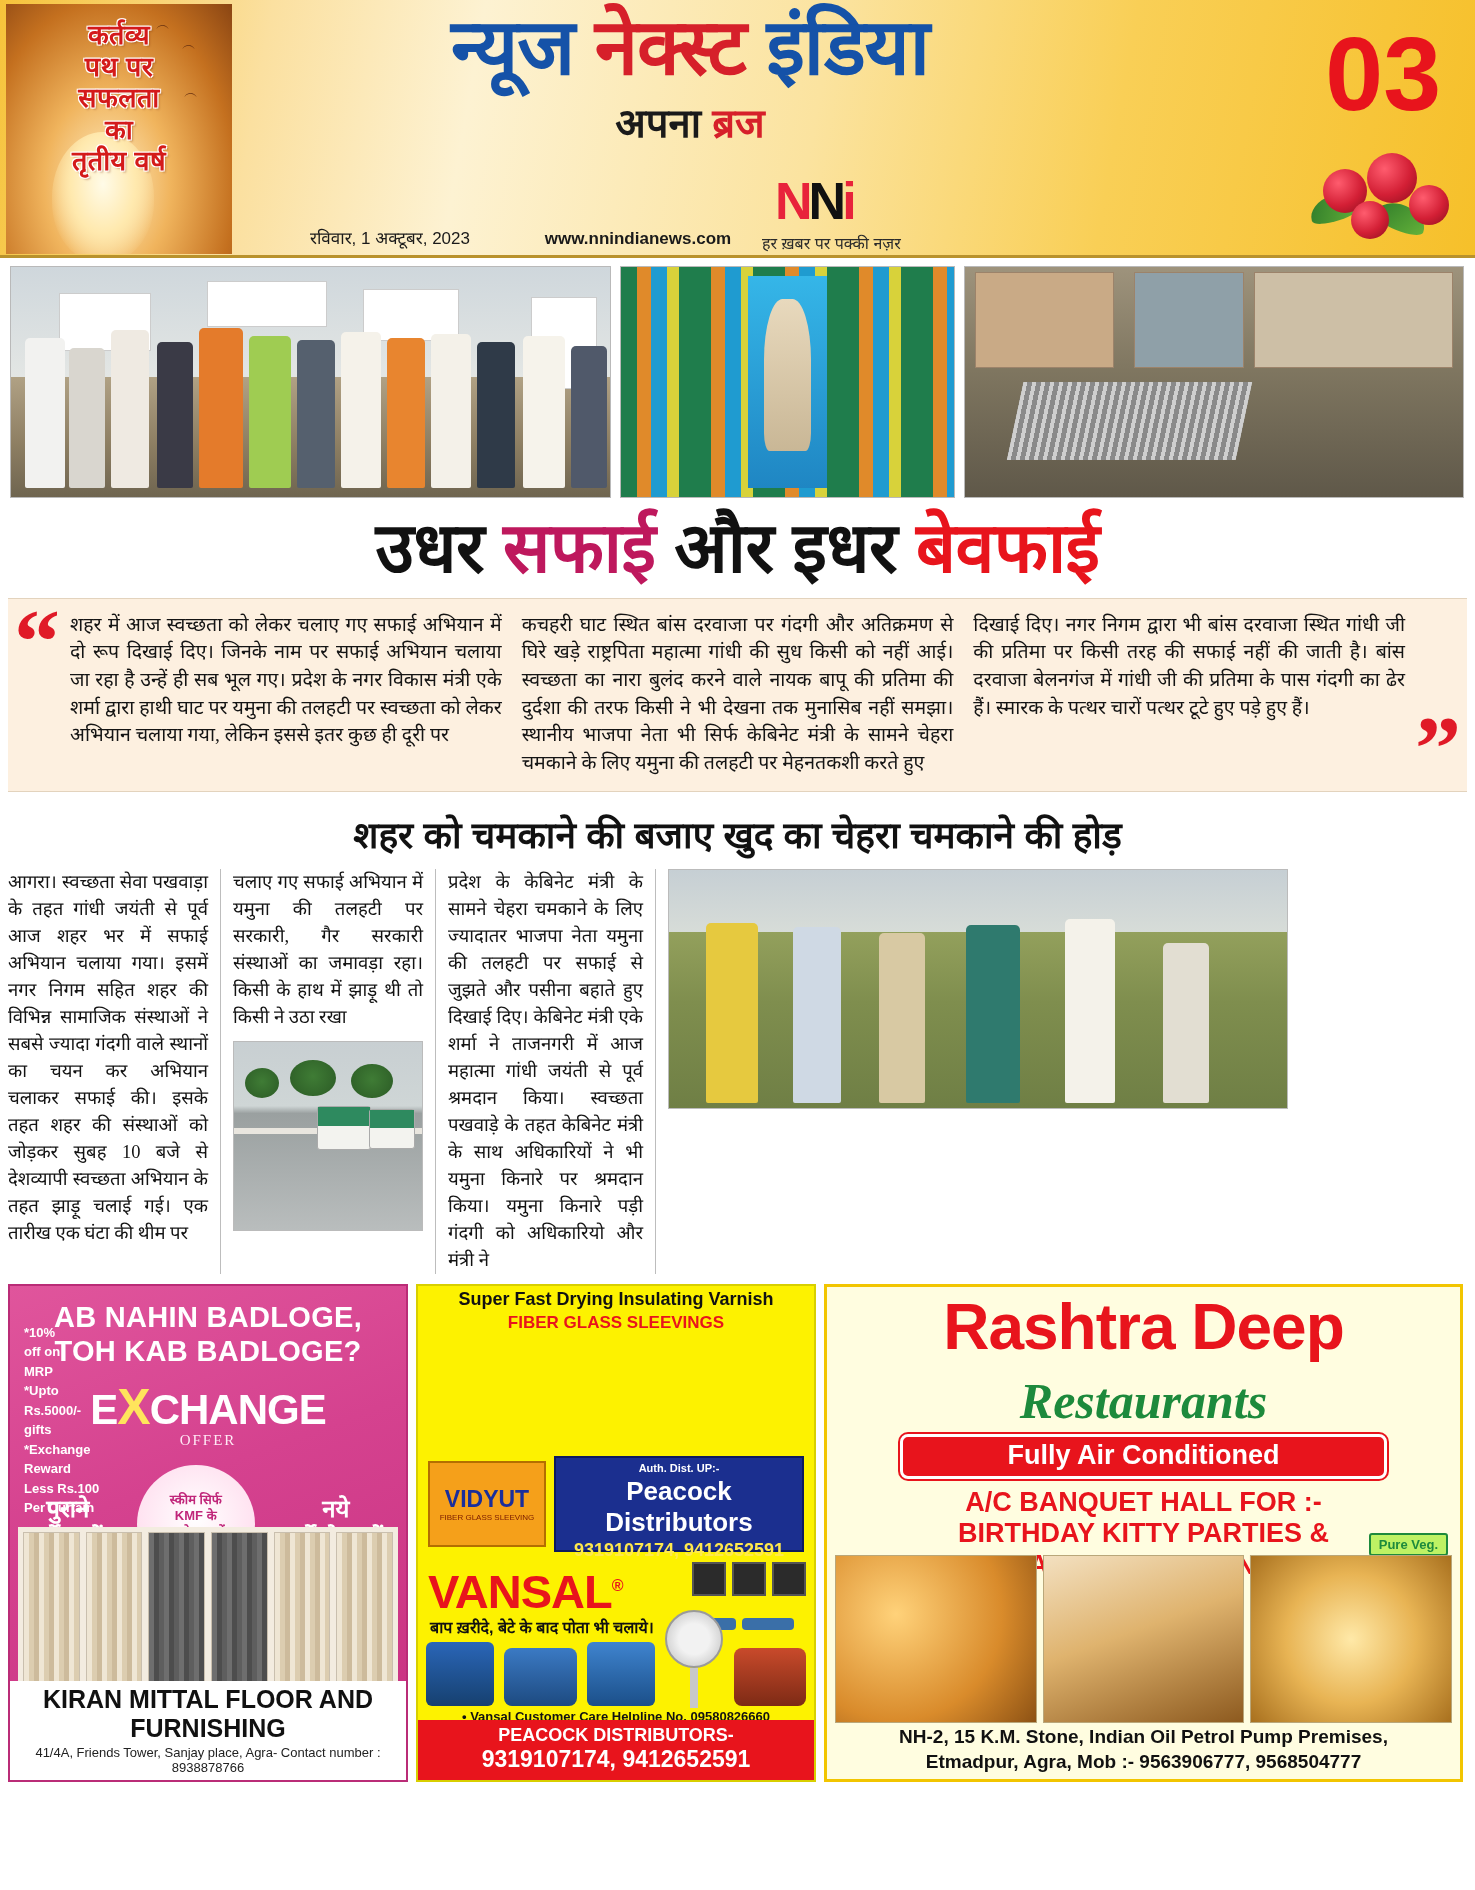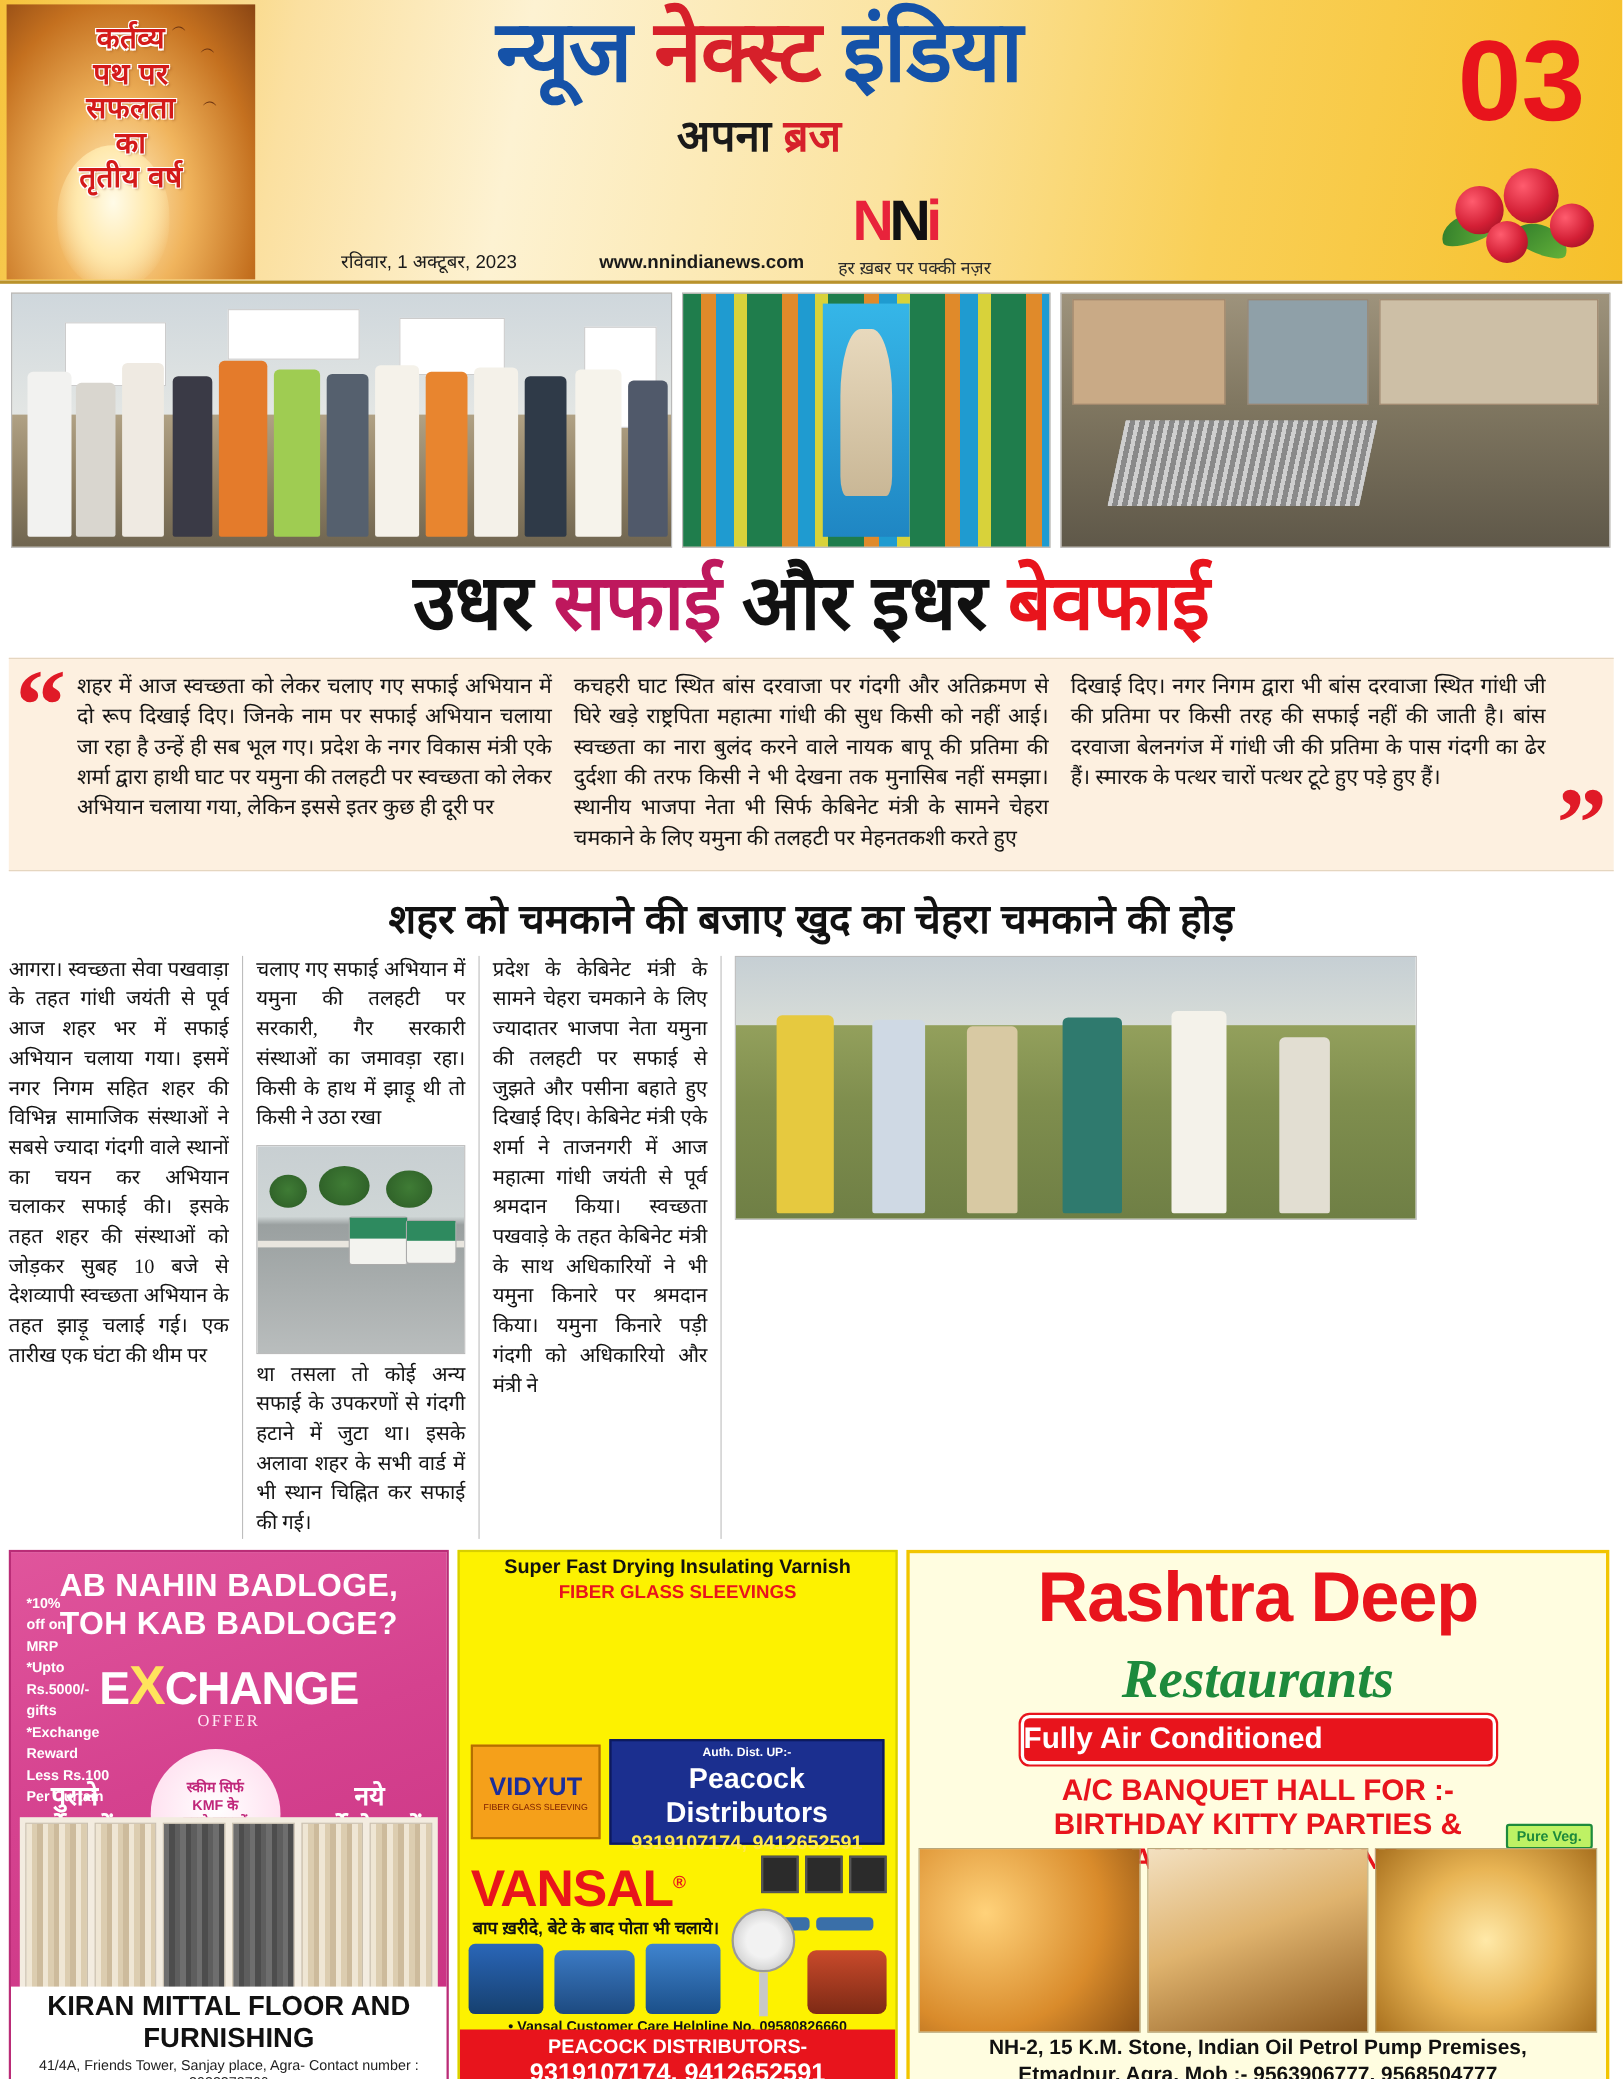--- a/index.html
+++ b/index.html
@@ -211,22 +211,22 @@
     font-family:"Liberation Sans","DejaVu Sans",sans-serif; color:#111; font-weight:700; }
   .ad2-foot { position:absolute; left:0; right:0; bottom:0; background:#e8141c; color:#fff; text-align:center;
     padding:5px 0 7px 0; font-family:"Liberation Sans","DejaVu Sans",sans-serif; font-weight:700; }
   .ad2-foot .l1 { font-size:18px; }
   .ad2-foot .l2 { font-size:23px; }
 
   .ad3-title { text-align:center; font-family:"Liberation Sans","DejaVu Sans",sans-serif; font-weight:700;
     font-size:64px; color:#e8141c; margin-top:8px; letter-spacing:-1px; line-height:1; }
   .ad3-sub { text-align:center; font-family:"Liberation Serif","DejaVu Serif",serif; font-weight:700; font-style:italic;
     font-size:50px; color:#1d8a3c; line-height:1; margin-top:17px; }
-  .ad3-ac { margin:8px auto 0 auto; width:432px; background:#e8141c; color:#fff; border:3px solid #fff;
-    box-shadow:0 0 0 2px #e8141c; border-radius:8px; font-family:"Liberation Sans","DejaVu Sans",sans-serif;
+  .ad3-ac { margin:8px auto 0 auto; width:487px; background:#e8141c; color:#fff; border:3px solid #fff;
+    box-shadow:0 0 0 2px #e8141c; border-radius:8px; text-align:center; font-family:"Liberation Sans","DejaVu Sans",sans-serif;
     font-weight:700; font-size:27px; padding:3px 0 5px 0; }
   .ad3-lines { text-align:center; margin-top:8px; font-family:"Liberation Sans","DejaVu Sans",sans-serif;
     font-weight:700; font-size:27px; color:#e8141c; line-height:1.18; }
   .ad3-photos { position:absolute; left:8px; right:8px; top:268px; height:168px; display:flex; gap:6px; }
   .ad3-photos .pimg { flex:1 1 0; border:1px solid #b9a77a; overflow:hidden; position:relative; }
   .p-food { background: radial-gradient(circle at 30% 35%, #ffd27a, #d98b2b 60%, #8d5214 100%); }
   .p-hall { background: linear-gradient(160deg,#f3e0c0 0%, #dfb36e 45%, #8d5a1f 100%); }
   .p-thali { background: radial-gradient(circle at 50% 50%, #ffe9a8 0%, #e8b454 50%, #a8701e 100%); }
   .pureveg { position:absolute; right:12px; top:246px; background:#bef264; border:2px solid #1d8a3c; color:#1d8a3c;
     font-family:"Liberation Sans","DejaVu Sans",sans-serif; font-weight:700; font-size:13px; padding:2px 8px; border-radius:3px; }
@@ -359,21 +359,20 @@
         <div class="tree" style="left:6%;top:14%;width:34px;height:30px;"></div>
         <div class="tree" style="left:30%;top:10%;width:46px;height:36px;"></div>
         <div class="tree" style="left:62%;top:12%;width:42px;height:34px;"></div>
         <div class="bus" style="left:44%;top:34%;width:54px;height:44px;">
             <div class="bus-top"></div>
           </div>
         <div class="bus" style="left:72%;top:36%;width:46px;height:40px;">
             <div class="bus-top"></div>
           </div>
       </div>
-      <p>था तसला तो कोई अन्य सफाई के उपकरणों से गंदगी हटाने में जुटा था। इसके अलावा शहर के सभी वार्ड में भी स्थान चिह्नित कर सफाई की गई।</p>
     </div>
     <div class="colrule"></div>
     <div class="bcol" style="max-width:195px;">
       <p>प्रदेश के केबिनेट मंत्री के सामने चेहरा चमकाने के लिए ज्यादातर भाजपा नेता यमुना की तलहटी पर सफाई से जुझते और पसीना बहाते हुए दिखाई दिए। केबिनेट मंत्री एके शर्मा ने ताजनगरी में आज महात्मा गांधी जयंती से पूर्व श्रमदान किया। स्वच्छता पखवाड़े के तहत केबिनेट मंत्री के साथ अधिकारियों ने भी यमुना किनारे पर श्रमदान किया। यमुना किनारे पड़ी गंदगी को अधिकारियो और मंत्री ने</p>
     </div>
     <div class="colrule"></div>
     <div class="bcol" style="max-width:620px;">
       <div class="field-photo">
         <div class="field-sky"></div>
         <div class="field-grass"></div>

